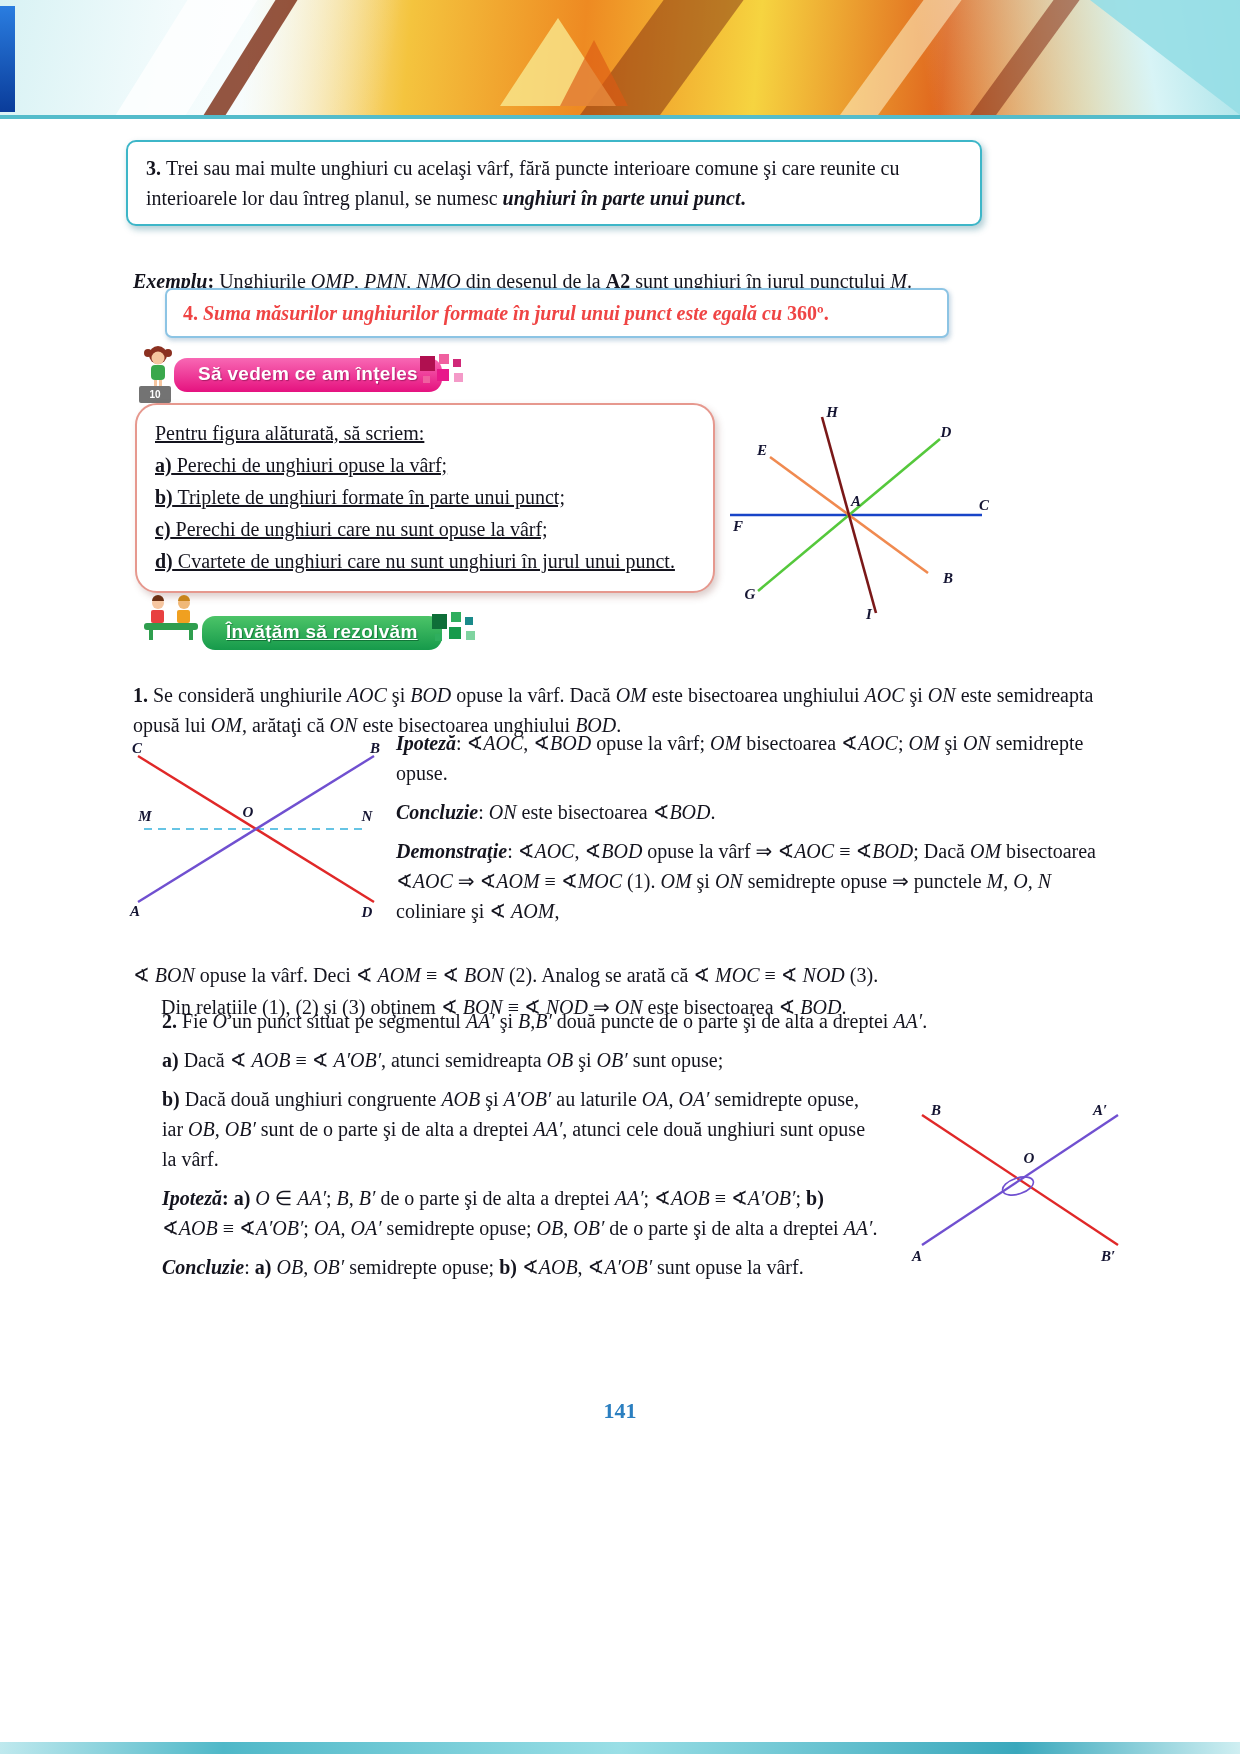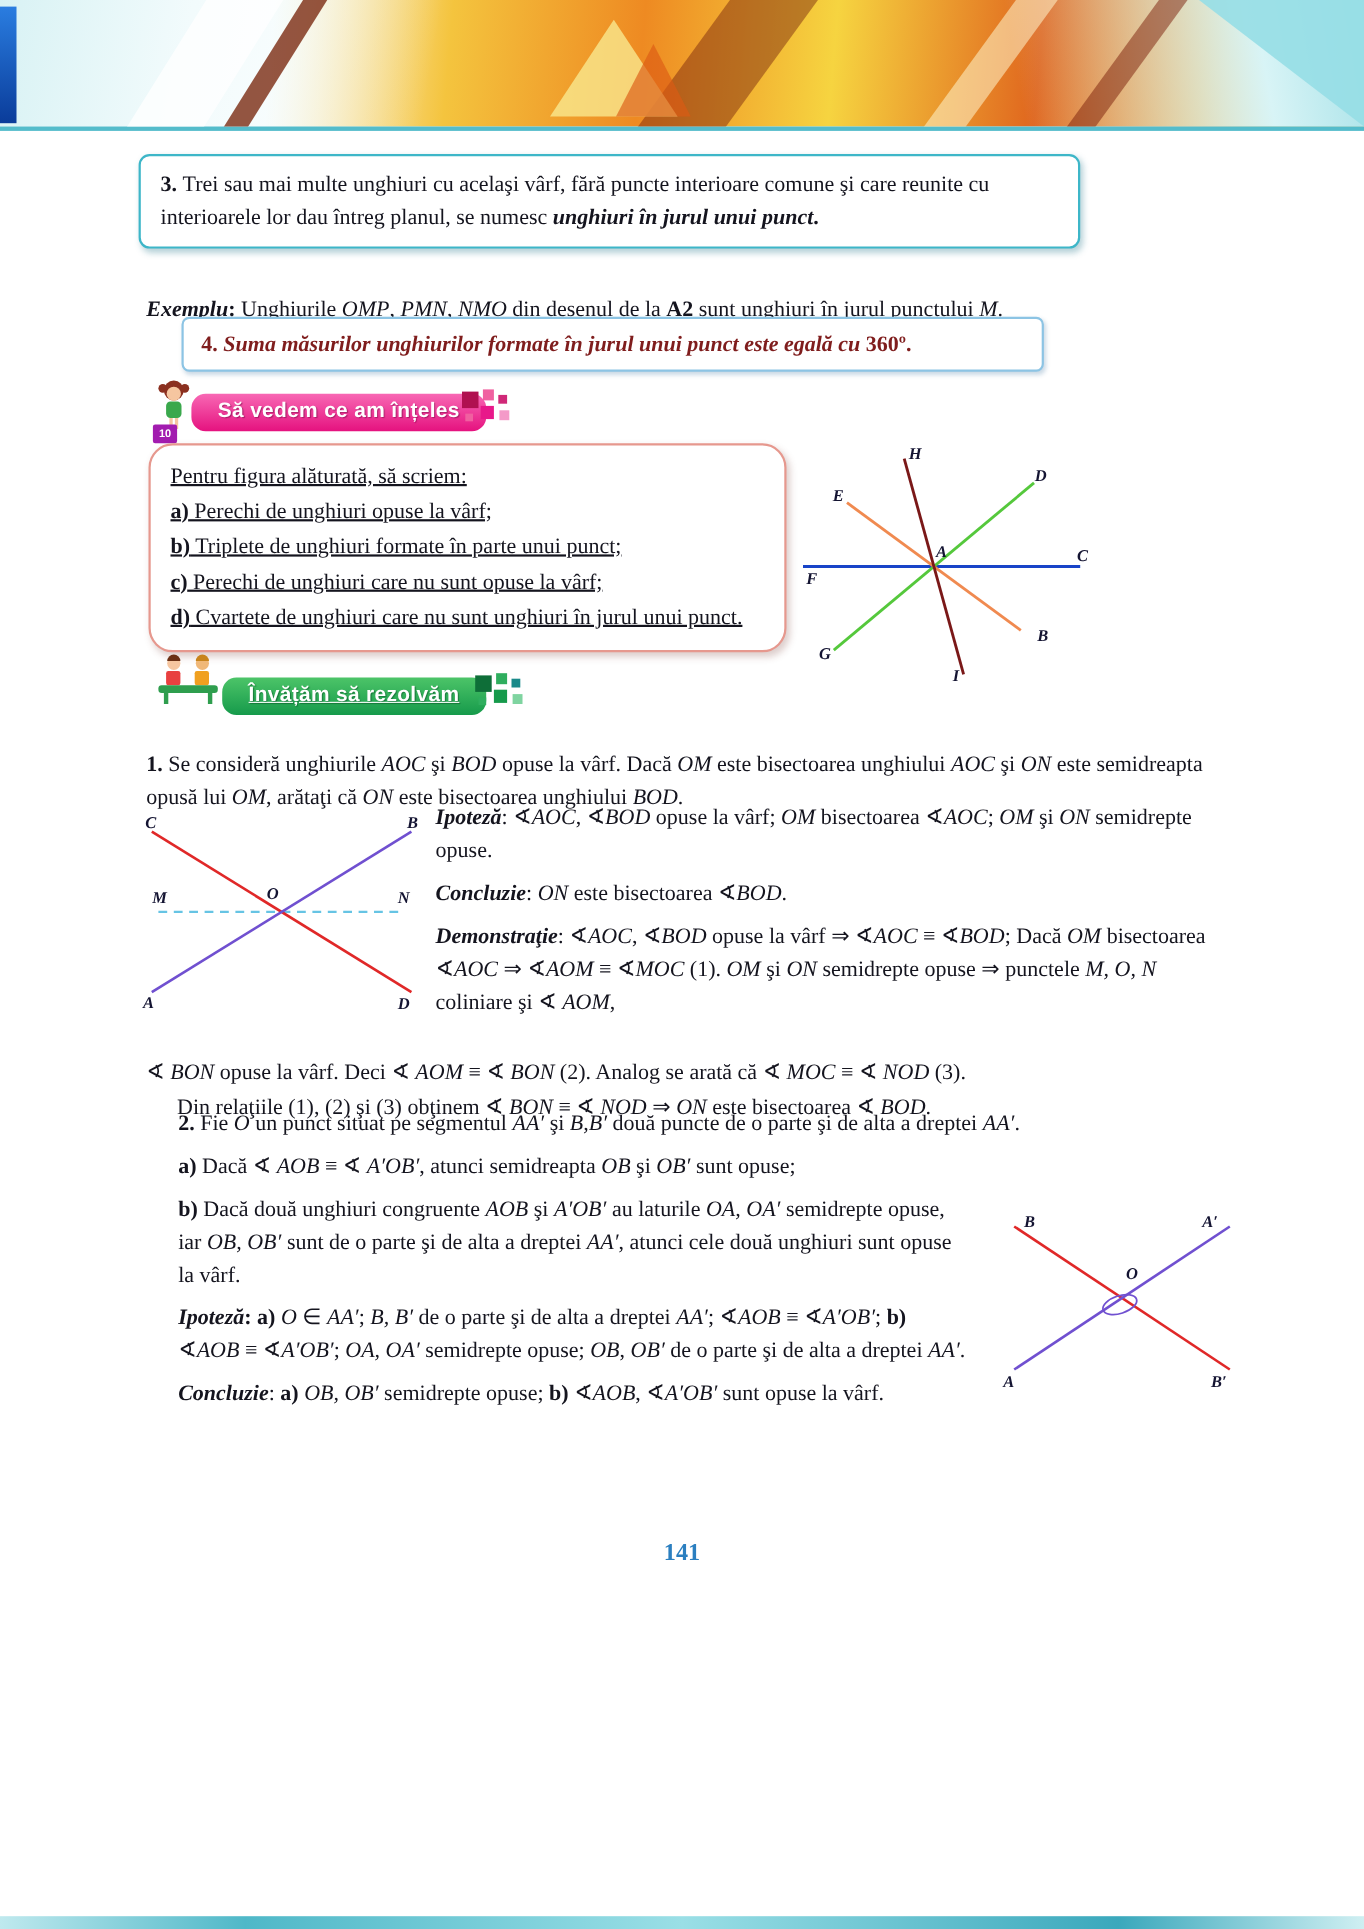--- a/index.html
+++ b/index.html
@@ -26,30 +26,30 @@
   .left-stripe{position:absolute;left:0;top:6px;width:15px;height:106px;
     background:linear-gradient(180deg,#2a7de0,#0a3c9a);}
   
   .serif{font-size:20px;line-height:1.5;}
   .b{font-weight:bold;} .i{font-style:italic;} .bi{font-weight:bold;font-style:italic;}
   .rule3{left:126px;top:140px;width:856px;box-sizing:border-box;padding:11px 18px;
     border:2px solid #3db6c8;border-radius:10px;background:#fff;
     box-shadow:2.5px 3.5px 6px rgba(40,120,140,.35);}
   .exemplu{left:133px;top:246px;width:995px;}
   .rule4{left:165px;top:288px;width:784px;box-sizing:border-box;padding:8px 16px;
-    border:2px solid #8cc4e4;border-radius:7px;background:#fff;color:#7f1d1d;
+    border:2px solid #8cc4e4;border-radius:7px;background:#fff;color:#ef4444;
     white-space:nowrap;box-shadow:1.5px 2.5px 4px rgba(80,130,170,.3);}
   
   .pill{position:absolute;height:24px;padding:5px 24px;border-radius:13px;
     font-family:"Liberation Sans",sans-serif;font-weight:bold;font-size:19px;color:#fff;
     text-shadow:1px 1px 1px rgba(90,0,50,.45);letter-spacing:.3px;}
   .pill1{left:174px;top:358px;background:linear-gradient(180deg,#f868b4,#e5127f);text-align:right;}
   .pill2{left:202px;top:616px;background:linear-gradient(180deg,#4cc468,#169a4b);
     text-shadow:1px 1px 1px rgba(0,70,30,.5);text-decoration:underline;}
-  .unit-tab{left:139px;top:386px;width:22px;height:17px;background:#a21caf;color:#fff;
+  .unit-tab{left:139px;top:386px;width:32px;height:17px;background:#737373;color:#fff;
     font-family:"Liberation Sans",sans-serif;font-size:10px;font-weight:bold;
     text-align:center;line-height:17px;border-radius:2px;}
   .sq{position:absolute;display:block;}
   
   .taskbox{left:135px;top:403px;width:580px;box-sizing:border-box;padding:12px 18px 14px;
     border:2.5px solid #e6988e;border-radius:22px;background:#fff;
     box-shadow:3px 4px 7px rgba(120,60,50,.25);}
   .taskbox p{margin:0;padding:1px 0;text-decoration:underline;}
   .flabel{font-family:"Liberation Serif",serif;font-style:italic;font-weight:bold;
     font-size:15px;fill:#141432;text-anchor:middle;}
@@ -74,21 +74,21 @@
   <div class="hshape hb3"></div>
   <div class="hshape hb4"></div>
   <div class="hshape hb5"></div>
   <div class="htri ht1"></div>
   <div class="htri ht2"></div>
   <div class="htri ht3"></div>
 </div>
 <div class="left-stripe"></div>
 
 <div class="abs serif rule3">
-  <span><span class="b">3. </span><span>Trei sau mai multe unghiuri cu acelaşi vârf, fără puncte interioare comune şi care reunite cu interioarele lor dau întreg planul, se numesc </span><span class="bi">unghiuri în jurul unui punct</span><span class="b">.</span></span>
+  <span><span class="b">3. </span><span>Trei sau mai multe unghiuri cu acelaşi vârf, fără puncte interioare comune şi care reunite cu interioarele lor dau întreg planul, se numesc </span><span class="bi">unghiuri în parte unui punct</span><span class="b">.</span></span>
 </div>
 
 <p class="abs serif exemplu">
   <span><span class="bi">Exemplu</span><span class="b">: </span><span>Unghiurile </span><span class="i">OMP</span><span>, </span><span class="i">PMN</span><span>, </span><span class="i">NMO</span><span> din desenul de la </span><span class="b">A2</span><span> sunt unghiuri în jurul punctului </span><span class="i">M</span><span>.</span></span>
 </p>
 
 <div class="abs serif rule4">
   <span><span class="b">4. </span><span class="bi">Suma măsurilor unghiurilor formate în jurul unui punct este egală cu </span><span class="b">360º</span><span class="b">.</span></span>
 </div>
 

